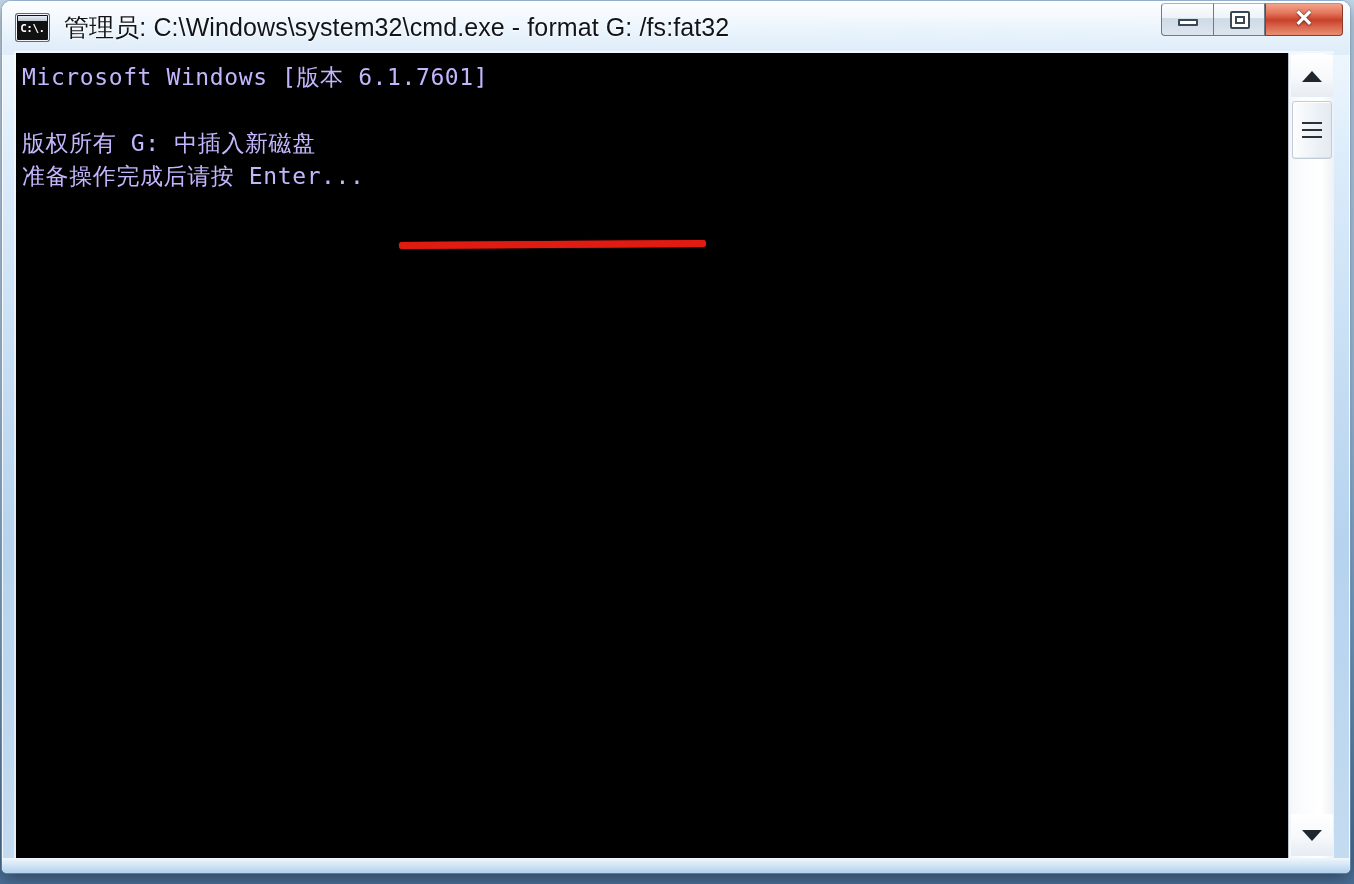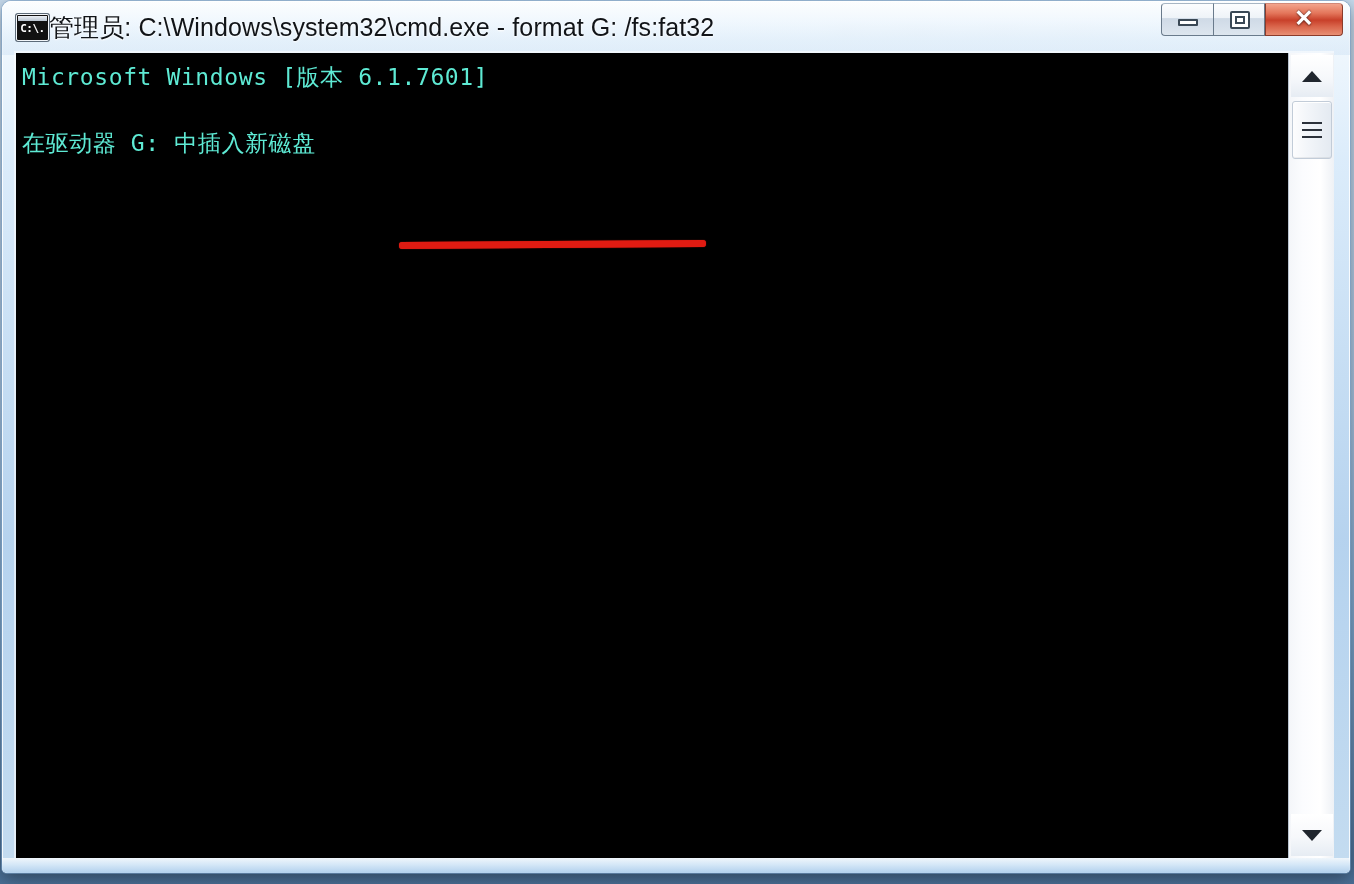--- a/index.html
+++ b/index.html
@@ -104,21 +104,21 @@
     left: 0; right: 0; top: 7px;
     text-align: center;
     color: #fff;
     font-family: "DejaVu Sans Mono", monospace;
     font-size: 11px;
     font-weight: 700;
     letter-spacing: -.5px;
     line-height: 14px;
   }
   .title-text {
-    margin-left: 0;
+    margin-left: 15px;
     font-family: "Liberation Sans", sans-serif;
     font-size: 25px;
     color: #111418;
     white-space: nowrap;
     text-shadow: 0 1px 2px rgba(255,255,255,.85), 0 0 3px rgba(255,255,255,.7);
     letter-spacing: .1px;
   }
 
   
   .win-controls {
@@ -216,21 +216,21 @@
     bottom: 0;
     background: #000;
     overflow: hidden;
     padding: 8px 0 0 3px;
     box-sizing: border-box;
   }
   .cline {
     font-family: "DejaVu Sans Mono", "Liberation Mono", monospace;
     font-size: 23px;
     line-height: 33px;
-    color: #5eead4;
+    color: #c4b5fd;
     white-space: pre;
     letter-spacing: .6px;
     height: 33px;
     padding-left: 3px;
   }
   .cline.blank { color: transparent; }
 
   
   .annotation-underline {
     position: absolute;
@@ -349,21 +349,22 @@
       <div class="win-btn close">
         <div class="ctl-close">✕</div>
       </div>
     </div>
 
     <div class="console-outer">
 
       <div class="console-screen">
         <div class="cline">Microsoft Windows [版本 6.1.7601]</div>
         <div class="cline blank"></div>
-        <div class="cline">在驱动器 G: 中插入新磁盘</div>
+        <div class="cline">版权所有 G: 中插入新磁盘</div>
+        <div class="cline">准备操作完成后请按 Enter...</div>
         <div class="annotation-underline"></div>
       </div>
 
       <div class="scrollbar">
         <div class="sb-track"></div>
         <div class="sb-btn up">
           <div class="arrow-up"></div>
         </div>
         <div class="sb-thumb">
           <div class="sb-grip"></div>

